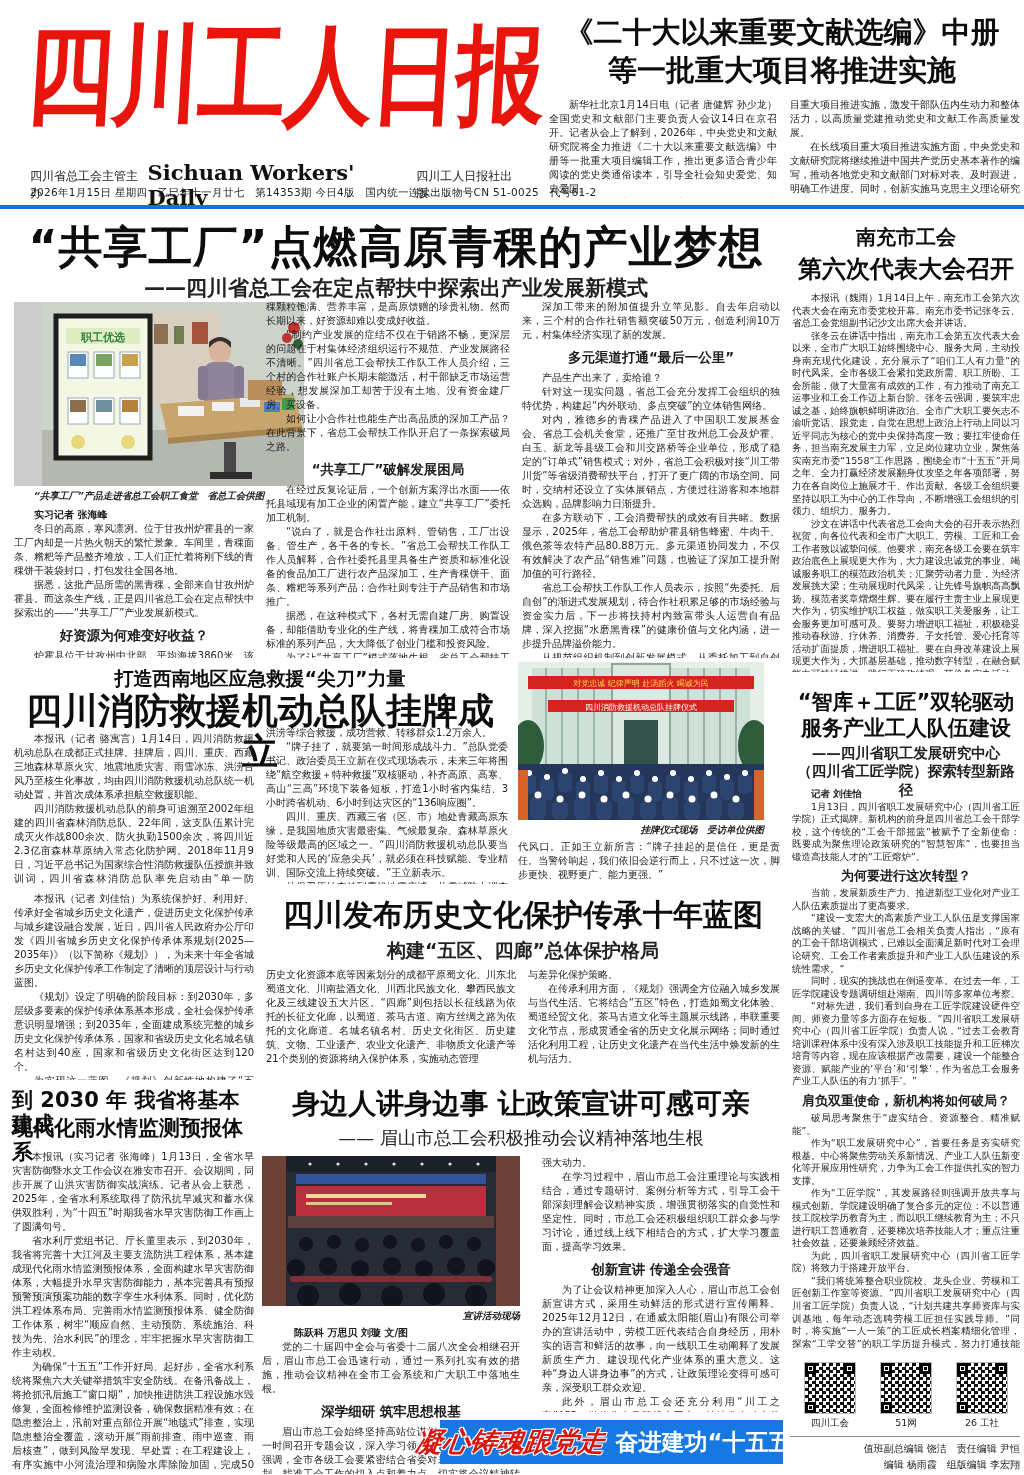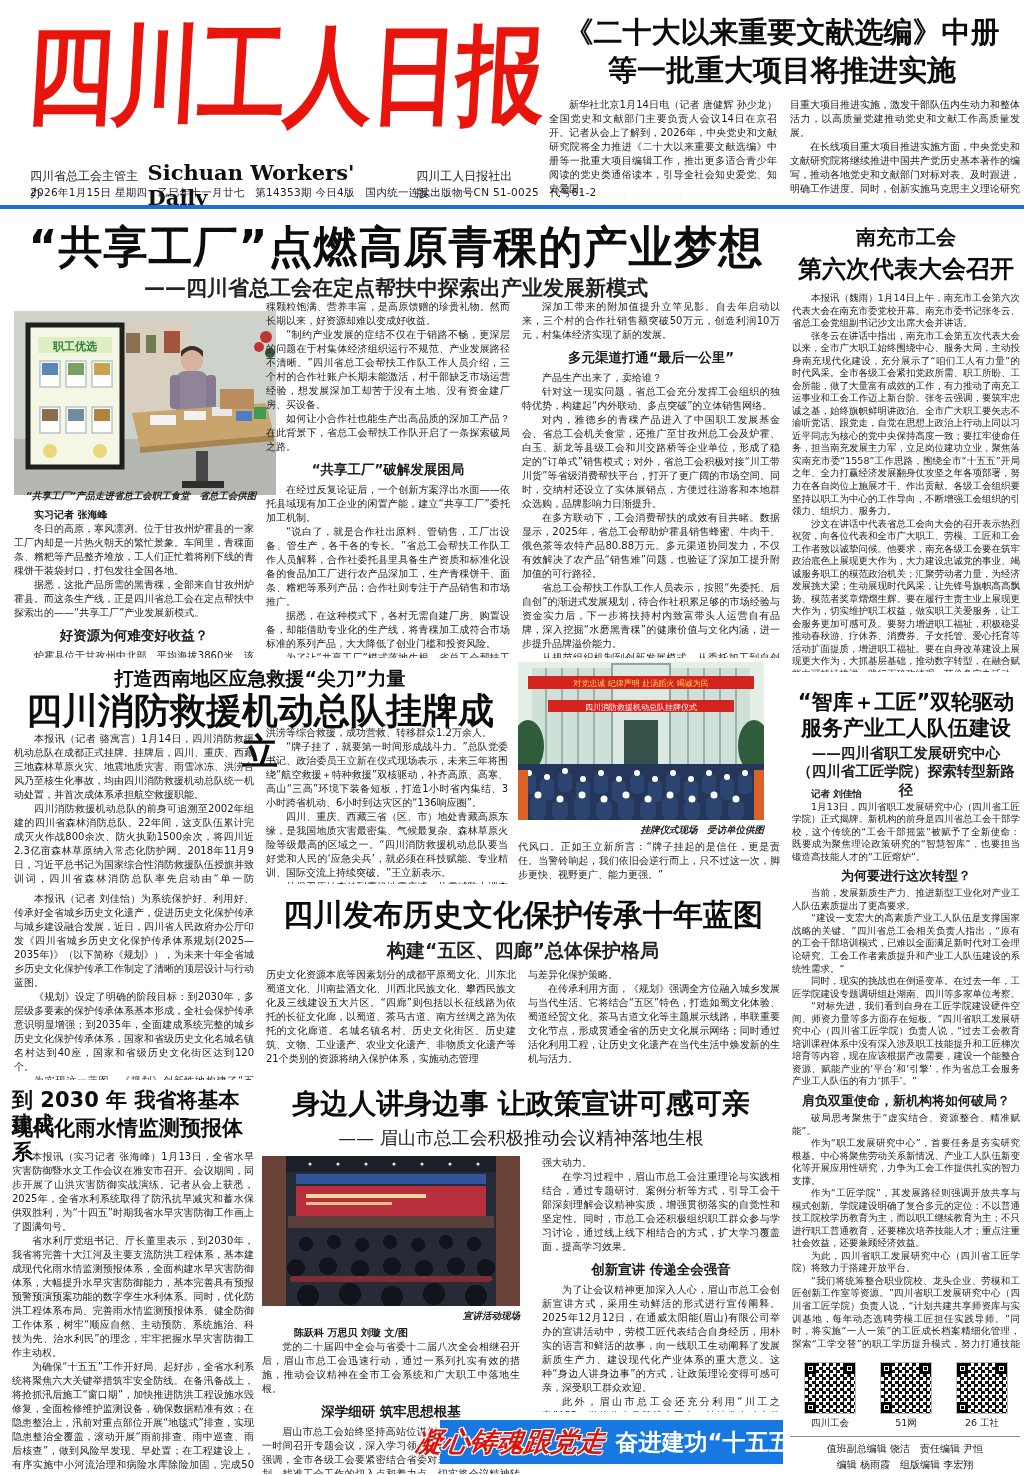--- a/index.html
+++ b/index.html
@@ -67,21 +67,21 @@
       <p class="para">2026年是“十五五”开局之年。据介绍，全国党史和文献部门将着力推动党的创新理论武装走深走实，深化习近平总书记重要著作编研译宣一体推进，抓好长线项</p>
     </div>
   <div class="article-col" style="left:790px;top:98px;width:230px;height:100px;">
       <p class="para flush">目重大项目推进实施，激发干部队伍内生动力和整体活力，以高质量党建推动党史和文献工作高质量发展。</p>
       <p class="para">在长线项目重大项目推进实施方面，中央党史和文献研究院将继续推进中国共产党历史基本著作的编写，推动各地党史和文献部门对标对表、及时跟进，明确工作进度。同时，创新实施马克思主义理论研究和建设工程，加强马克思主义基本理论和世界社会主义与国际共产主义运动研究，加快推进马克思主义文献典藏三期工程等项目。</p>
     </div>
 
   <div class="abs h-black" style="left:10px;top:222px;width:772px;font-size:44px;letter-spacing:1px;">“共享工厂”点燃高原青稞的产业梦想</div>
   <div class="abs subline" style="left:10px;top:274px;width:772px;font-size:21px;">——四川省总工会在定点帮扶中探索出产业发展新模式</div>
 
-  <div class="photo" style="left:14px;top:311px;width:262px;height:184px;">
+  <div class="photo" style="left:14px;top:302px;width:262px;height:184px;padding-left:28px;">
     <svg viewBox="0 0 262 184">
       <rect x="0" y="0" width="262" height="184" fill="#cdd2cb"></rect>
       <rect x="0" y="128" width="262" height="56" fill="#b4b8b1"></rect>
       <rect x="104" y="10" width="74" height="92" fill="#d9cfc0"></rect>
       <rect x="112" y="22" width="14" height="20" fill="#8d6f52"></rect>
       <rect x="132" y="24" width="10" height="18" fill="#6f7d4f"></rect>
       <rect x="150" y="20" width="16" height="22" fill="#a4543c"></rect>
       <rect x="14" y="14" width="94" height="142" fill="#f3f7e4" stroke="#1e1e1e" stroke-width="5"></rect>
       <rect x="24" y="26" width="74" height="16" fill="#dfeec2"></rect>
       <text x="61" y="39" font-size="11" font-weight="bold" fill="#2f7d3a" text-anchor="middle">职工优选</text>
@@ -112,21 +112,21 @@
       <rect x="170" y="100" width="22" height="9" fill="#f2f2f2"></rect>
       <rect x="198" y="96" width="20" height="9" fill="#e8e8e8"></rect>
       <rect x="206" y="78" width="34" height="20" fill="#b98d5e"></rect>
       <rect x="222" y="100" width="16" height="10" fill="#4d7fc0"></rect>
       <rect x="240" y="96" width="12" height="12" fill="#3f9a52"></rect>
       <circle cx="252" cy="26" r="6" fill="#c03434"></circle>
       <circle cx="245" cy="36" r="5" fill="#c03434"></circle>
       <circle cx="256" cy="42" r="5" fill="#355e3b"></circle>
     </svg>
   </div>
-  <div class="abs caption" style="left:10px;top:490px;width:262px;text-align:center;">“共享工厂”产品走进省总工会职工食堂　省总工会供图</div>
+  <div class="abs caption" style="left:18px;top:490px;width:262px;text-align:center;">“共享工厂”产品走进省总工会职工食堂　省总工会供图</div>
 
   <div class="article-col" style="left:14px;top:508px;width:240px;height:150px;">
     <p class="byline">实习记者 张海峰</p>
     <div>
         <p class="para">冬日的高原，寒风凛冽。位于甘孜州炉霍县的一家工厂内却是一片热火朝天的繁忙景象。车间里，青稞面条、糌粑等产品整齐堆放，工人们正忙着将刚下线的青稞饼干装袋封口，打包发往全国各地。</p>
         <p class="para">据悉，这批产品所需的黑青稞，全部来自甘孜州炉霍县。而这条生产线，正是四川省总工会在定点帮扶中探索出的——“共享工厂”产业发展新模式。</p>
       </div>
     <h4 class="colsub">好资源为何难变好收益？</h4>
     <div>
         <p class="para">炉霍县位于甘孜州中北部，平均海拔3860米。该县雅德乡的交纳村、固理村、须颂村世代种植黑青稞，这里出产的青</p>
@@ -417,18 +417,18 @@
     <div class="qr-item">
       <div class="qr">
         <span class="fp tl"></span>
         <span class="fp tr"></span>
         <span class="fp bl"></span>
       </div>
       <div class="qr-label">26 工社</div>
     </div>
   </div>
   <div class="foot-rule" style="left:790px;top:1436px;width:230px;"></div>
-  <div class="foot-credits" style="left:790px;top:1441px;width:230px;">
+  <div class="foot-credits" style="left:790px;top:1441px;width:230px;text-align:right;">
     <div>值班副总编辑 饶洁　责任编辑 尹恒</div>
     <div>编辑 杨雨霞　组版编辑 李宏翔</div>
   </div>
 
 </div>
 
 </body></html>

